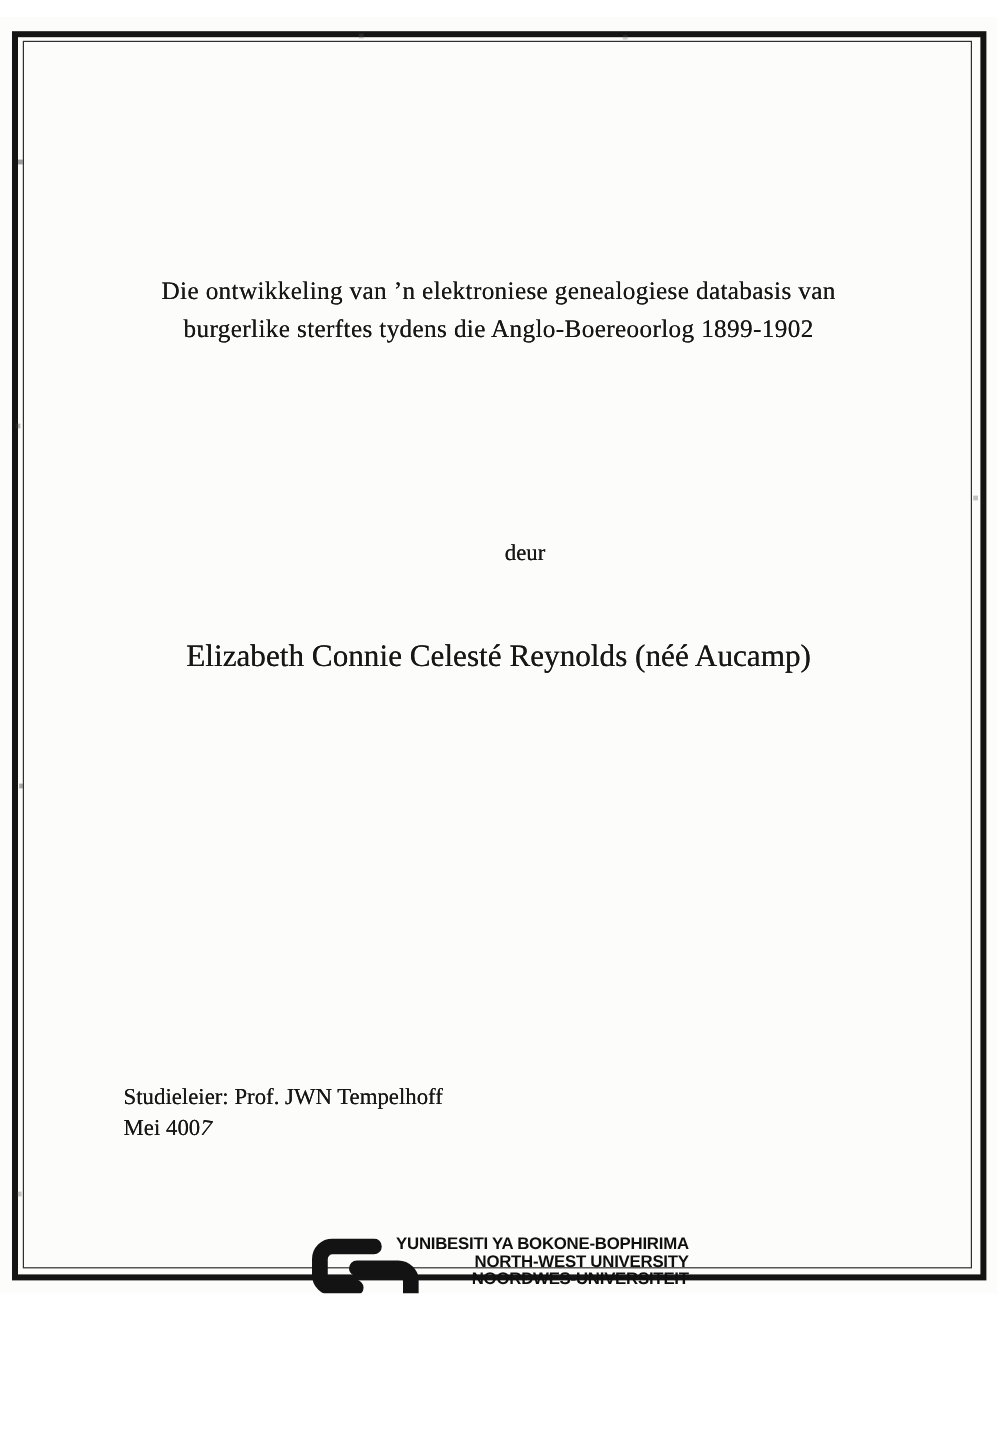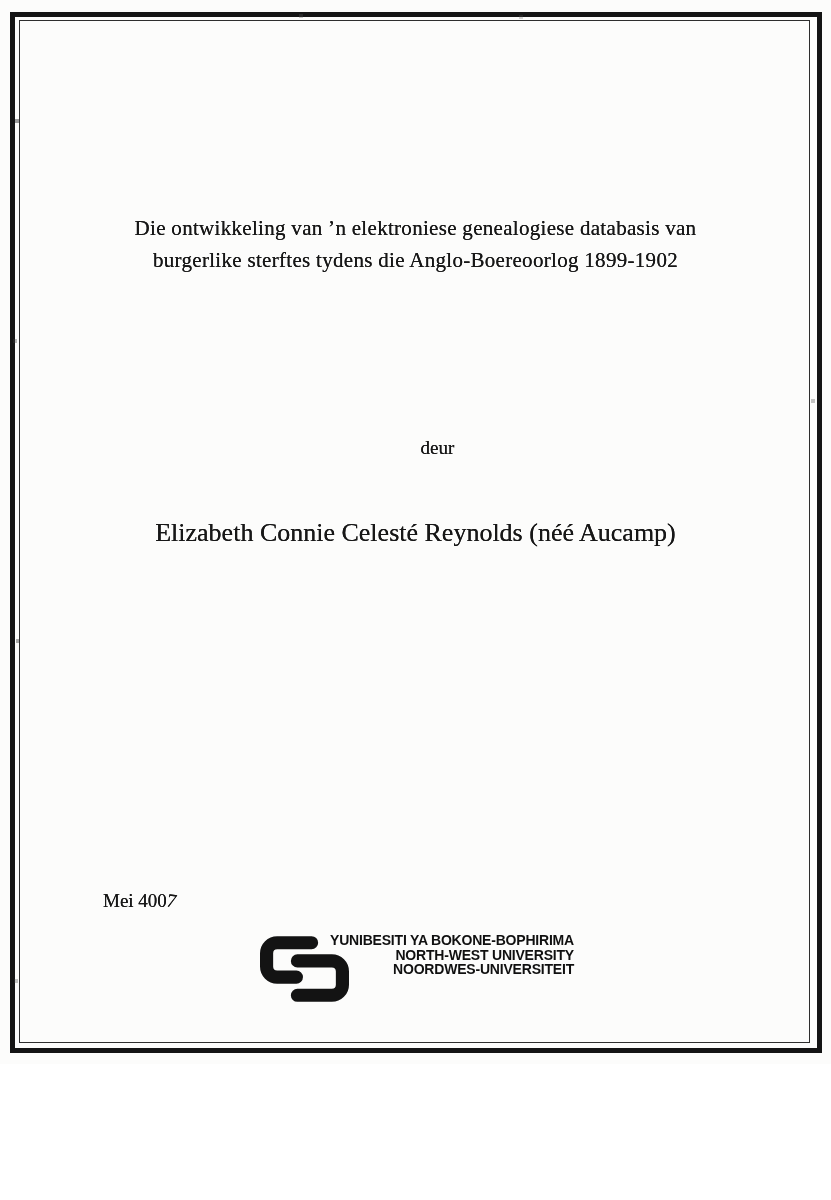--- a/index.html
+++ b/index.html
@@ -4,20 +4,21 @@
 <style>
   html, body { margin: 0; padding: 0; background: #ffffff; }
   .page {
     position: relative;
     width: 831px;
     height: 1064px;
     background: #fcfcfb;
     font-family: "Liberation Serif", serif;
     color: #171717;
     overflow: hidden;
+    margin-top: 14px;
   }
   
   .frame-outer {
     position: absolute;
     left: 10px; top: 12px; right: 9px; bottom: 11px;
     border: 5px solid #141414;
   }
   .frame-inner {
     position: absolute;
     left: 19px; top: 20px; right: 21px; bottom: 21px;
@@ -45,21 +46,21 @@
     position: absolute; left: 104px; top: 663px; width: 638px;
     font-size: 17.6px; line-height: 22.4px;
   }
   .submission .justified { text-align: justify; text-align-last: justify; }
   .supervisor-block {
     position: absolute; left: 103px; top: 888px;
     font-size: 19px; line-height: 25.5px; white-space: nowrap;
   }
   .odd-seven { display: inline-block; transform: rotate(7deg) skewX(-6deg); }
   .logo {
-    position: absolute; left: 260px; top: 933px; width: 320px; height: 70px;
+    position: absolute; left: 260px; top: 1015px; width: 320px; height: 70px;
   }
   .logo-mark { position: absolute; left: 0; top: 3px; }
   .logo-text {
     position: absolute; left: 64px; top: 0; width: 250px;
     text-align: right;
     font-family: "Liberation Sans", sans-serif;
     font-weight: bold;
     font-size: 14px; line-height: 14.6px;
     letter-spacing: -0.2px;
     color: #101010;
@@ -77,20 +78,21 @@
 
   <div class="center-line title-line txt" style="top: 216px;">Die ontwikkeling van ’n elektroniese genealogiese databasis van</div>
   <div class="center-line title-line txt" style="top: 248px;">burgerlike sterftes tydens die Anglo-Boereoorlog 1899-1902</div>
 
   <div class="center-line byline txt" style="top: 437px;">deur</div>
 
   <div class="center-line author-line txt" style="top: 518px;">Elizabeth Connie Celesté Reynolds (néé Aucamp)</div>
 
 
   <div class="supervisor-block txt">
+    <div>Studieleier: Prof. JWN Tempelhoff</div>
     <div><span>Mei 400</span><span class="odd-seven">7</span></div>
   </div>
 
   <div class="logo">
     <svg class="logo-mark" width="89" height="66" viewBox="0 0 88 65" xmlns="http://www.w3.org/2000/svg">
       <g fill="none" stroke="#131313" stroke-width="13" stroke-linecap="round">
         <path d="M 51,6.5 H 17 A 10.5,10.5 0 0 0 6.5,17 V 30 A 10.5,10.5 0 0 0 17,40.5 H 36"></path>
         <path d="M 37,58.5 H 71 A 10.5,10.5 0 0 0 81.5,48 V 35 A 10.5,10.5 0 0 0 71,24.5 H 37"></path>
       </g>
     </svg>

